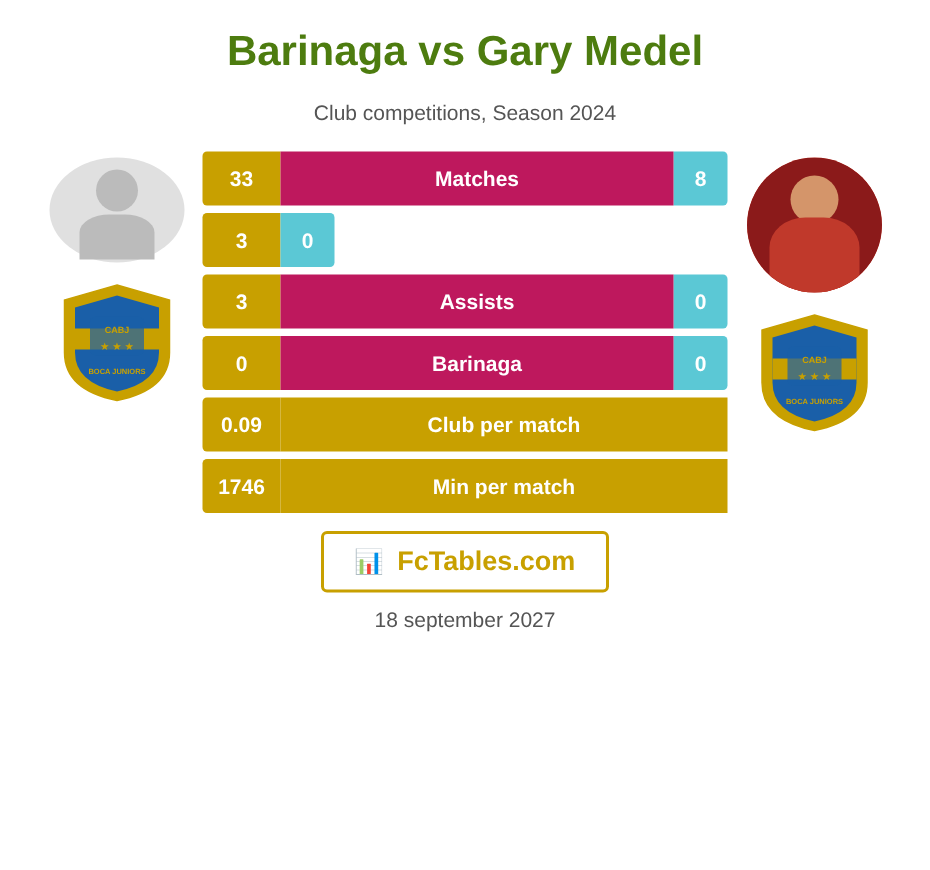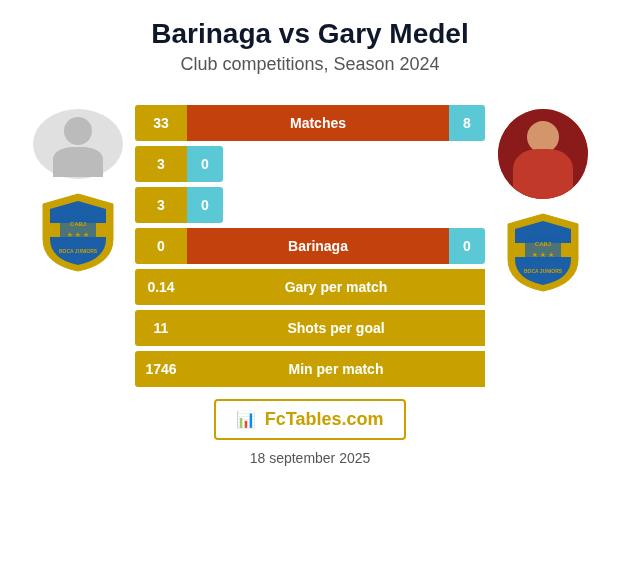--- a/index.html
+++ b/index.html
@@ -16,30 +16,30 @@
       height: 580px;
       display: flex;
       flex-direction: column;
       align-items: center;
       padding: 18px 20px 12px;
     }
 
     .title {
       font-size: 28px;
       font-weight: bold;
-      color: #0f172a;
+      color: #4d7c0f;
       text-align: center;
-      margin-bottom: 4px;
+      margin-bottom: 17px;
     }
 
     .subtitle {
-      font-size: 18px;
+      font-size: 14px;
       color: #555;
       text-align: center;
-      margin-bottom: 30px;
+      margin-bottom: 18px;
     }
 
     .main-content {
       display: flex;
       flex-direction: row;
       align-items: flex-start;
       width: 100%;
       gap: 0;
     }
 
@@ -118,21 +118,21 @@
       display: flex;
       align-items: center;
       justify-content: center;
       font-weight: bold;
       font-size: 14px;
       color: #fff;
       position: relative;
     }
 
     .stat-bar.has-right {
-      background: #c2410c;
+      background: #be185d;
     }
 
     .stat-bar.no-right {
       background: #c8a000;
     }
 
     .stat-right-val {
       background: #5bc8d5;
       color: #fff;
       font-weight: bold;
@@ -251,34 +251,31 @@
           <div class="stat-left-val">33</div>
           <div class="stat-bar has-right">Matches</div>
           <div class="stat-right-val">8</div>
         </div>
         <div class="stat-row">
           <div class="stat-left-val">3</div>
           <div class="stat-right-val">0</div>
         </div>
         <div class="stat-row">
           <div class="stat-left-val">3</div>
+          <div class="stat-bar has-right">Assists</div>
           <div class="stat-right-val">0</div>
         </div>
         <div class="stat-row">
           <div class="stat-left-val">0</div>
           <div class="stat-bar has-right">Barinaga</div>
           <div class="stat-right-val">0</div>
         </div>
         <div class="stat-row">
-          <div class="stat-left-val">0.14</div>
-          <div class="stat-bar no-right">Gary per match</div>
-        </div>
-        <div class="stat-row">
-          <div class="stat-left-val">11</div>
-          <div class="stat-bar no-right">Shots per goal</div>
+          <div class="stat-left-val">0.09</div>
+          <div class="stat-bar no-right">Club per match</div>
         </div>
         <div class="stat-row">
           <div class="stat-left-val">1746</div>
           <div class="stat-bar no-right">Min per match</div>
         </div>
       </div>
 
     <div class="right-avatars">
 
       <div class="gary-avatar">
@@ -306,14 +303,14 @@
       </div>
     </div>
 
   </div>
 
   <div class="watermark-box">
     <span class="watermark-icon">📊</span>
     <span class="watermark-text">FcTables.com</span>
   </div>
 
-  <div class="date-text">18 september 2025</div>
+  <div class="date-text">18 september 2027</div>
 </div>
 
 </body></html>

